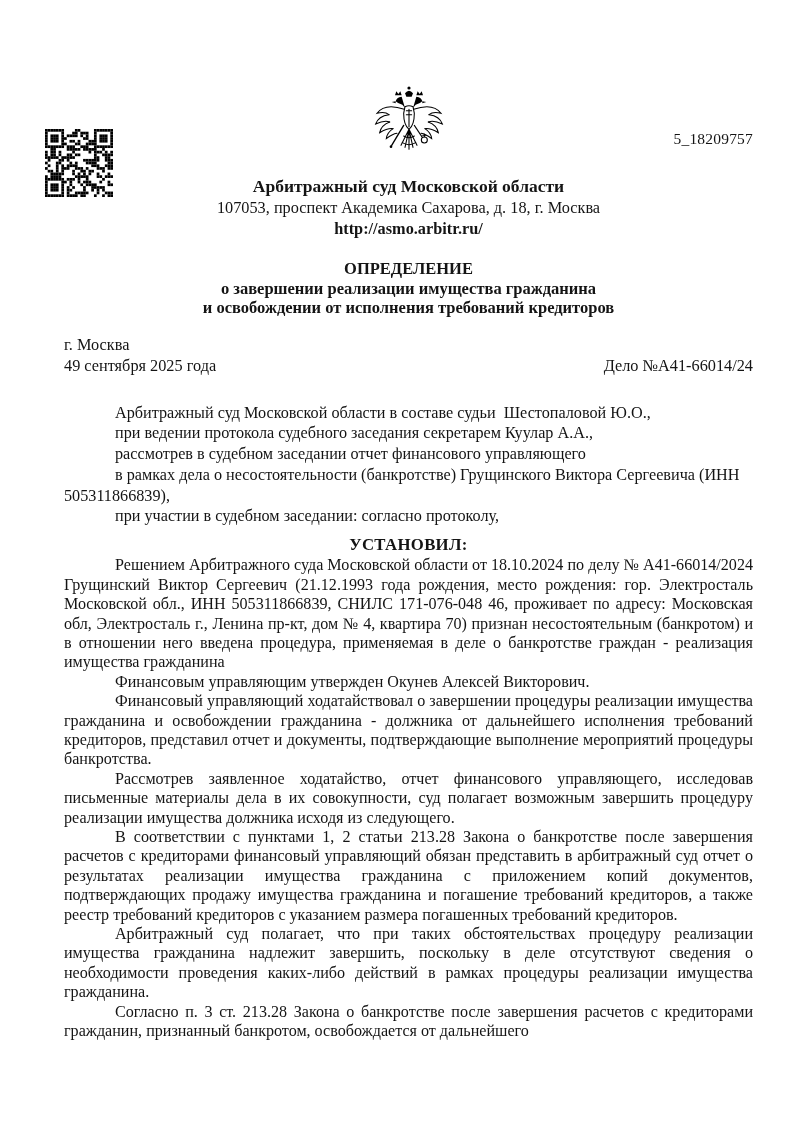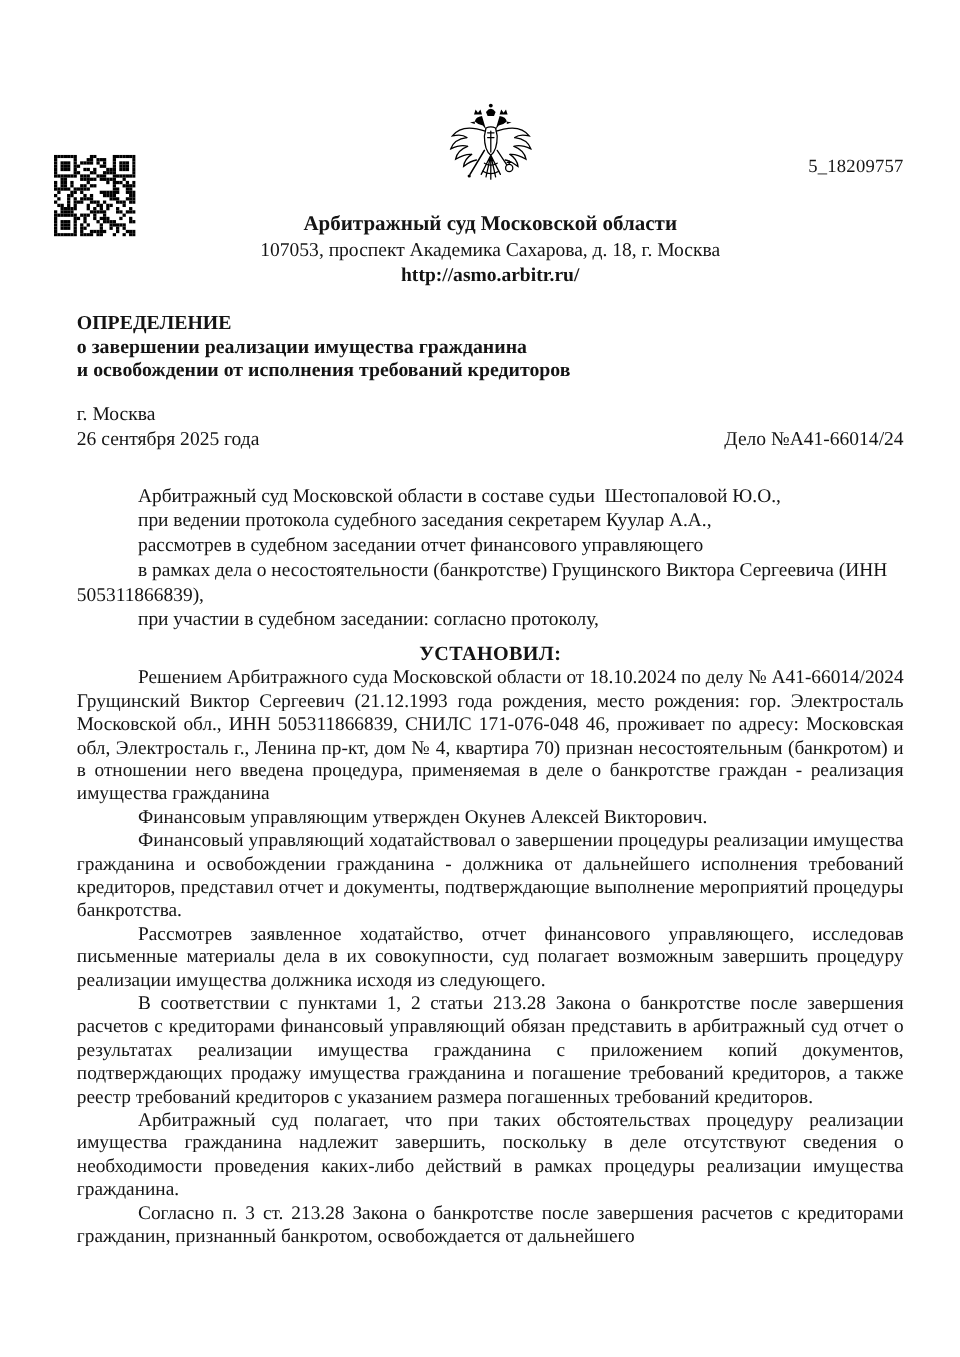--- a/index.html
+++ b/index.html
@@ -24,21 +24,21 @@
   .content { padding:0 47px 0 64px; }
 
   .emblem-wrap { margin-top:84px; text-align:center; height:80px; }
   .emblem-wrap svg { height:80px; width:auto; }
 
   .court-head { text-align:center; margin-top:11px; }
   .court-name { font-weight:bold; font-size:17.5px; line-height:22px; }
   .court-address { font-size:16.3px; line-height:21px; }
   .court-site { font-size:16.3px; line-height:21px;font-weight:bold; }
 
-  .doc-title { margin-top:20px; font-weight:bold; }
+  .doc-title { text-align:center; margin-top:20px; font-weight:bold; }
   .doc-title div { font-size:16.5px; line-height:19.5px; }
 
   .place-date { margin-top:16px; font-size:16.3px; }
   .city { line-height:21px; }
   .date-row { display:flex; justify-content:space-between; line-height:21px; }
 
   .intro { margin-top:27px; font-size:16.2px; }
   .intro p { margin:0; line-height:20.8px; text-indent:51px; white-space:pre-wrap; }
 
   .established {
@@ -438,21 +438,21 @@
 
     <div class="doc-title">
       <div>ОПРЕДЕЛЕНИЕ</div>
       <div>о завершении реализации имущества гражданина</div>
       <div>и освобождении от исполнения требований кредиторов</div>
     </div>
 
     <div class="place-date">
       <div class="city">г. Москва</div>
       <div class="date-row">
-        <span>26 сентября 2025 года</span>
+        <span>49 сентября 2025 года</span>
         <span>Дело №А41-66014/24</span>
       </div>
     </div>
 
     <div class="intro">
       <p>Арбитражный суд Московской области в составе судьи  Шестопаловой Ю.О.,</p>
       <p>при ведении протокола судебного заседания секретарем Куулар А.А.,</p>
       <p>рассмотрев в судебном заседании отчет финансового управляющего</p>
       <p>в рамках дела о несостоятельности (банкротстве) Грущинского Виктора Сергеевича (ИНН 505311866839),</p>
       <p>при участии в судебном заседании: согласно протоколу,</p>

